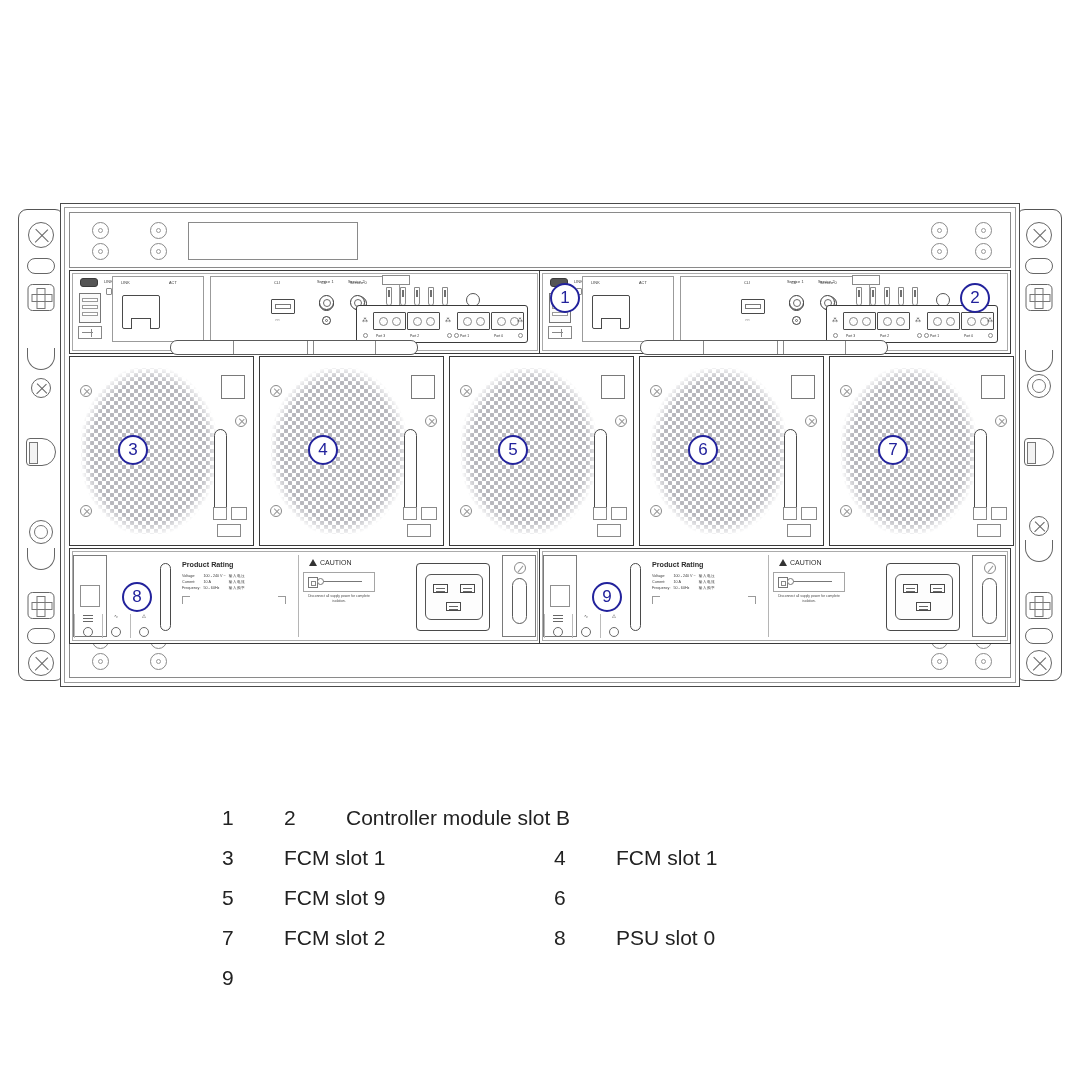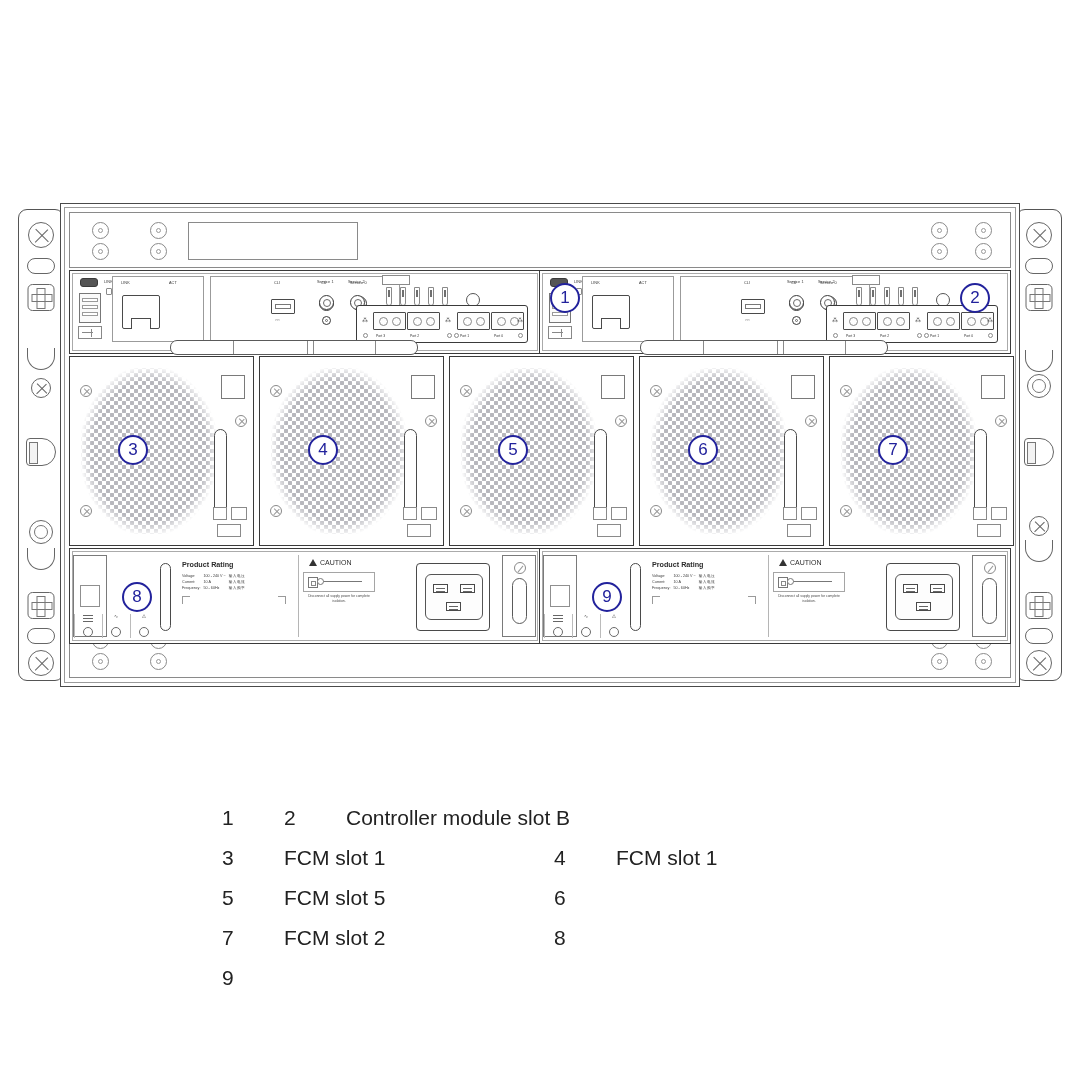--- a/index.html
+++ b/index.html
@@ -750,26 +750,27 @@
     <div class="ltxt">Controller module slot B</div>
   </div>
   <div class="lrow">
     <div class="lnum">3</div>
     <div class="ltxt">FCM slot 1</div>
     <div class="lnum2">4</div>
     <div class="ltxt">FCM slot 1</div>
   </div>
   <div class="lrow">
     <div class="lnum">5</div>
-    <div class="ltxt">FCM slot 5</div>
+    <div class="ltxt">FCM slot 9</div>
     <div class="lnum2">6</div>
   </div>
   <div class="lrow">
     <div class="lnum">7</div>
     <div class="ltxt">FCM slot 2</div>
     <div class="lnum2">8</div>
+    <div class="ltxt">PSU slot 0</div>
   </div>
   <div class="lrow">
     <div class="lnum">9</div>
     <div class="lnum2"></div>
     <div class="ltxt"></div>
   </div>
 </div>
 
 </body></html>

